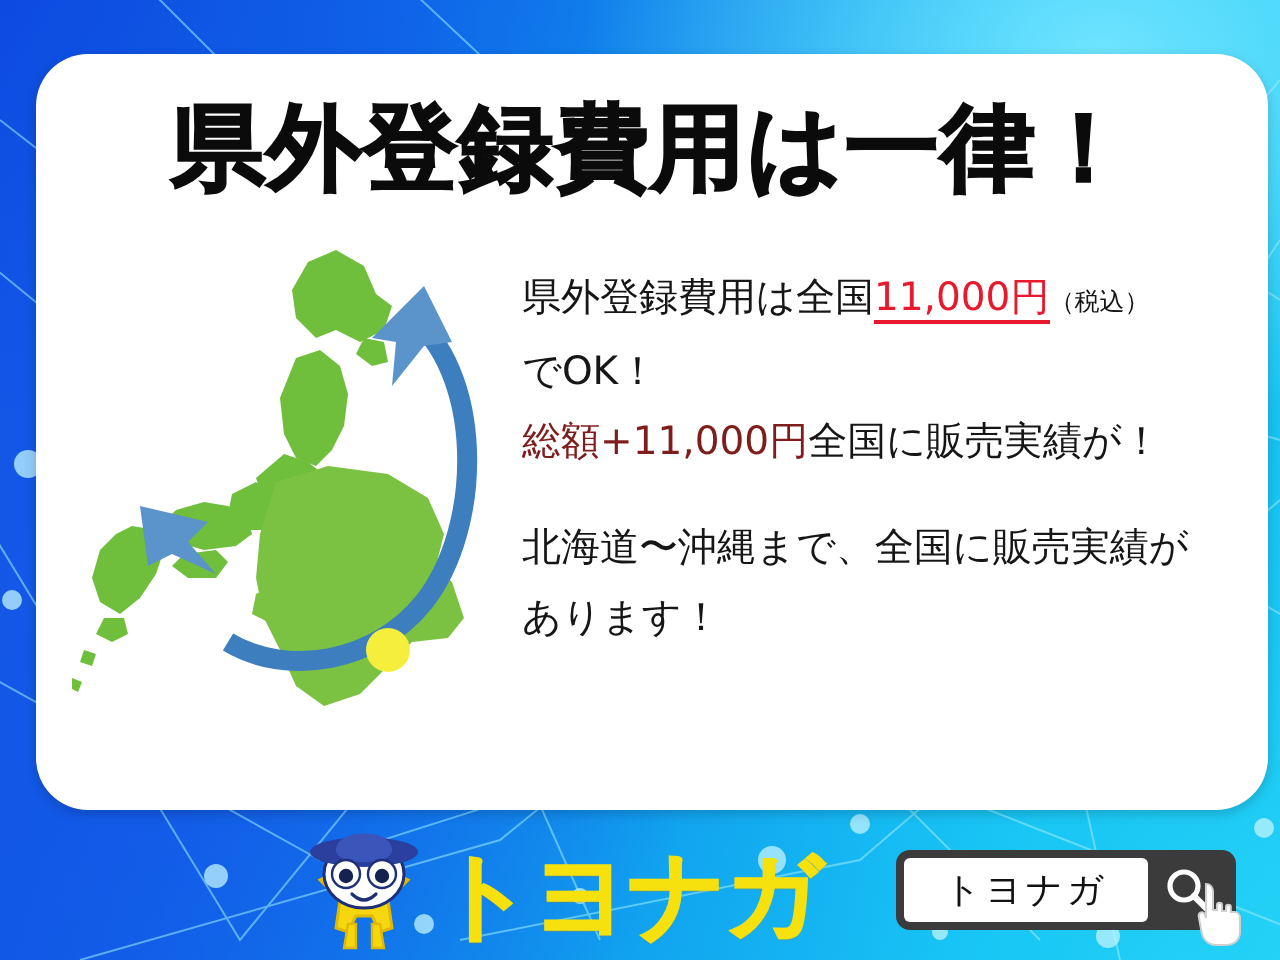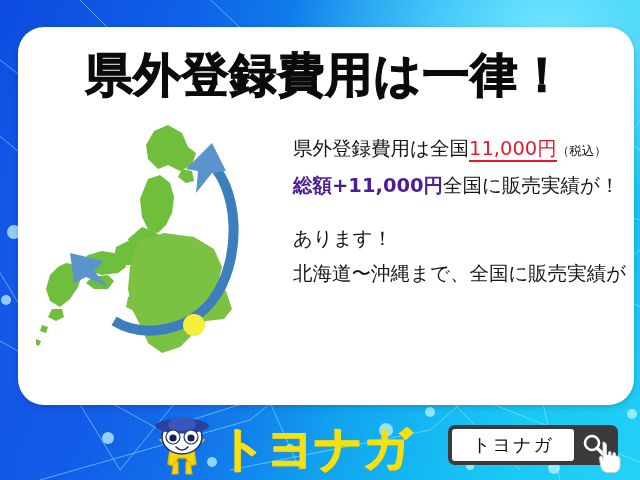--- a/index.html
+++ b/index.html
@@ -41,25 +41,24 @@
 
   
   .map{position:absolute;left:18px;top:86px;width:238px;height:278px;}
   .map svg{width:100%;height:100%;display:block;}
 
   
   .copy{
     position:absolute;left:243px;top:104px;width:340px;
     color:#161616;
     font-family:"DejaVu Sans","Liberation Sans",sans-serif;
-    margin-left:32px;
   }
   .ln{font-size:19.5px;line-height:35px;white-space:nowrap;}
   .gap{height:18px;}
-  .red{color:#4c1d95;font-weight:bold;}
+  .red{color:#7f1d1d;}
   .red-u{color:#e8192c;border-bottom:2px solid #e8192c;padding-bottom:0px;}
   .tax{font-size:12.5px;color:#161616;}
 
   
   .brandbar{position:absolute;left:0;bottom:0;width:563px;height:72px;}
 
   .mascot{position:absolute;left:146px;bottom:2px;width:72px;height:68px;}
   .mascot svg{width:100%;height:100%;display:block;}
 
   .logo-text{
@@ -161,26 +160,27 @@
         <path fill="#5b93cb" d="M34 140 L68 148 L58 158 L72 174 L50 164 L38 170 Z"></path>
 
         <circle cx="158" cy="212" r="11" fill="#f5ee3c"></circle>
       </svg>
     </div>
 
     <div class="copy">
       <div class="ln">
         <span>県外登録費用は全国</span><span class="red-u">11,000円</span><span class="tax">（税込）</span>
       </div>
+      <div class="ln">でOK！</div>
       <div class="ln">
         <span class="red">総額+11,000円</span><span>全国に販売実績が！</span>
       </div>
       <div class="gap"></div>
+      <div class="ln">北海道〜沖縄まで、全国に販売実績が</div>
       <div class="ln">あります！</div>
-      <div class="ln">北海道〜沖縄まで、全国に販売実績が</div>
     </div>
   </div>
 
   <div class="brandbar">
 
     <div class="mascot">
       <svg viewBox="0 0 72 68">
 
         <path fill="#F6D60E" stroke="#E0B800" stroke-width="1.5" d="M36 30 L50 26 L58 30 L48 40 L50 54 L44 56 L40 48 L32 48 L28 56 L22 54 L24 40 L14 30 L22 26 Z"></path>
 

